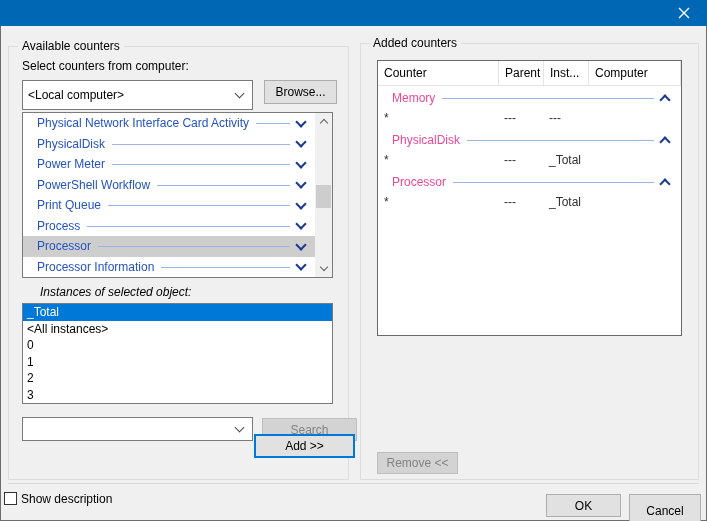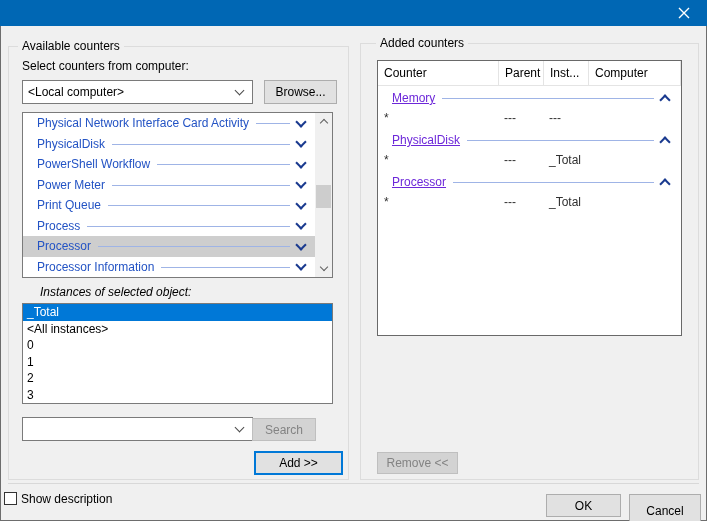--- a/index.html
+++ b/index.html
@@ -42,21 +42,21 @@
   
   .irow{height:16.5px;display:flex;align-items:center;padding-left:4px;}
   .irow.selected{background:#0078d7;color:#fff;}
   
   .table{background:#fff;border:1px solid #696969;box-sizing:border-box;}
   .thead{display:flex;height:24px;border-bottom:1px solid #e4e4e4;}
   .th{display:flex;align-items:center;padding-left:6px;box-sizing:border-box;border-right:1px solid #e4e4e4;white-space:nowrap;overflow:hidden;}
   .c1{width:121px;} .c2{width:45px;} .c3{width:45px;} .c4{width:92px;text-align:right;}
   .trow-group{height:20px;display:flex;align-items:center;padding:0 12px 0 14px;box-sizing:border-box;margin-top:2px;}
   .trow-group:first-of-type{margin-top:4px;}
-  .trow-group .name{color:#6d28d9;white-space:nowrap;flex:none;text-decoration:underline;}
+  .trow-group .name{color:#ec4899;white-space:nowrap;flex:none;}
   .trow{height:20px;display:flex;align-items:center;}
   .tc{padding-left:6px;box-sizing:border-box;color:#303030;white-space:nowrap;}
   .tc.c2,.tc.c3{padding-left:5px;}
   
   .checkbox{width:13px;height:13px;background:#fff;border:1px solid #333;box-sizing:border-box;}
   .divider{height:1px;background:#d8d8d8;}
   label,.static{white-space:nowrap;}
 </style>
 </head>
 <body>
@@ -68,44 +68,44 @@
     </svg>
   </div>
 </div>
 
 <div class="abs groupbox" style="left:8px;top:46px;width:339px;height:432px;">
   <span class="legend">Available counters</span>
 </div>
 
 <div class="abs static" style="left:22px;top:59px;">Select counters from computer:</div>
 
-<div class="abs combo" style="left:22px;top:80px;width:231px;height:24px;">
+<div class="abs combo" style="left:22px;top:80px;width:231px;height:30px;">
   <span class="val">&lt;Local computer&gt;</span>
   <span class="combo-chev"></span>
 </div>
 <div class="abs btn" style="left:264px;top:80px;width:73px;height:24px;">Browse...</div>
 
 <div class="abs listbox" style="left:22px;top:112px;width:311px;height:166px;">
   <div class="crow">
     <span class="name">Physical Network Interface Card Activity</span>
     <span class="leader"></span>
     <span class="chev down"></span>
   </div>
   <div class="crow">
     <span class="name">PhysicalDisk</span>
     <span class="leader"></span>
     <span class="chev down"></span>
   </div>
   <div class="crow">
+    <span class="name">Power Meter</span>
+    <span class="leader"></span>
+    <span class="chev down"></span>
+  </div>
+  <div class="crow">
     <span class="name">PowerShell Workflow</span>
-    <span class="leader"></span>
-    <span class="chev down"></span>
-  </div>
-  <div class="crow">
-    <span class="name">Power Meter</span>
     <span class="leader"></span>
     <span class="chev down"></span>
   </div>
   <div class="crow">
     <span class="name">Print Queue</span>
     <span class="leader"></span>
     <span class="chev down"></span>
   </div>
   <div class="crow">
     <span class="name">Process</span>
@@ -153,26 +153,26 @@
     </div>
   <div class="irow">
       <span>3</span>
     </div>
 </div>
 
 <div class="abs combo" style="left:22px;top:417px;width:231px;height:24px;">
   <input type="text" value="" style="">
   <span class="combo-chev"></span>
 </div>
-<div class="abs btn disabled" style="left:252px;top:418px;width:64px;height:23px;">Search</div>
-
-<div class="abs btn default" style="left:254px;top:451px;width:89px;height:24px;">Add &gt;&gt;</div>
+<div class="abs btn disabled" style="left:262px;top:418px;width:95px;height:23px;">Search</div>
+
+<div class="abs btn default" style="left:254px;top:434px;width:101px;height:24px;">Add &gt;&gt;</div>
 
 <div class="abs groupbox" style="left:360px;top:43px;width:337px;height:435px;">
-  <span class="legend" style="left:8px;margin-left:7px;">Added counters</span>
+  <span class="legend" style="left:8px;">Added counters</span>
 </div>
 
 <div class="abs table" style="left:377px;top:60px;width:305px;height:276px;">
   <div class="thead">
     <span class="th c1">Counter</span>
     <span class="th c2">Parent</span>
     <span class="th c3">Inst...</span>
     <span class="th c4">Computer</span>
   </div>
 

